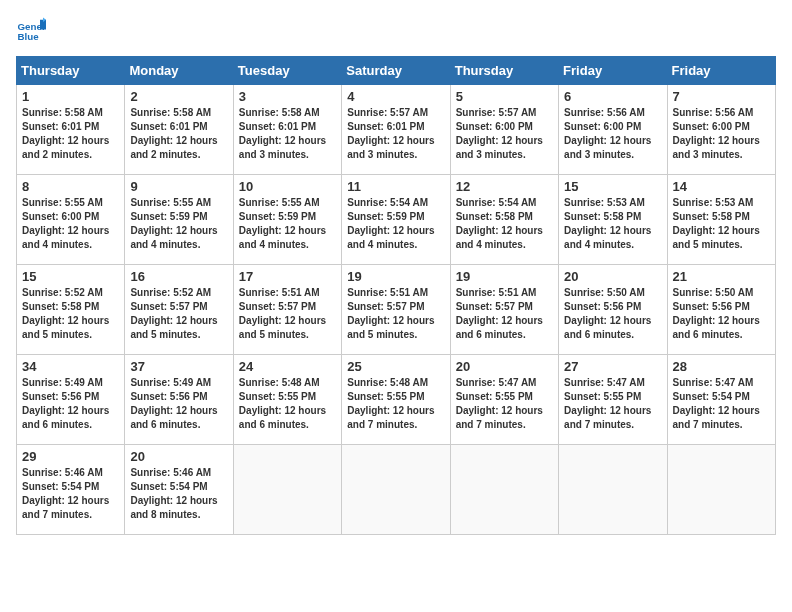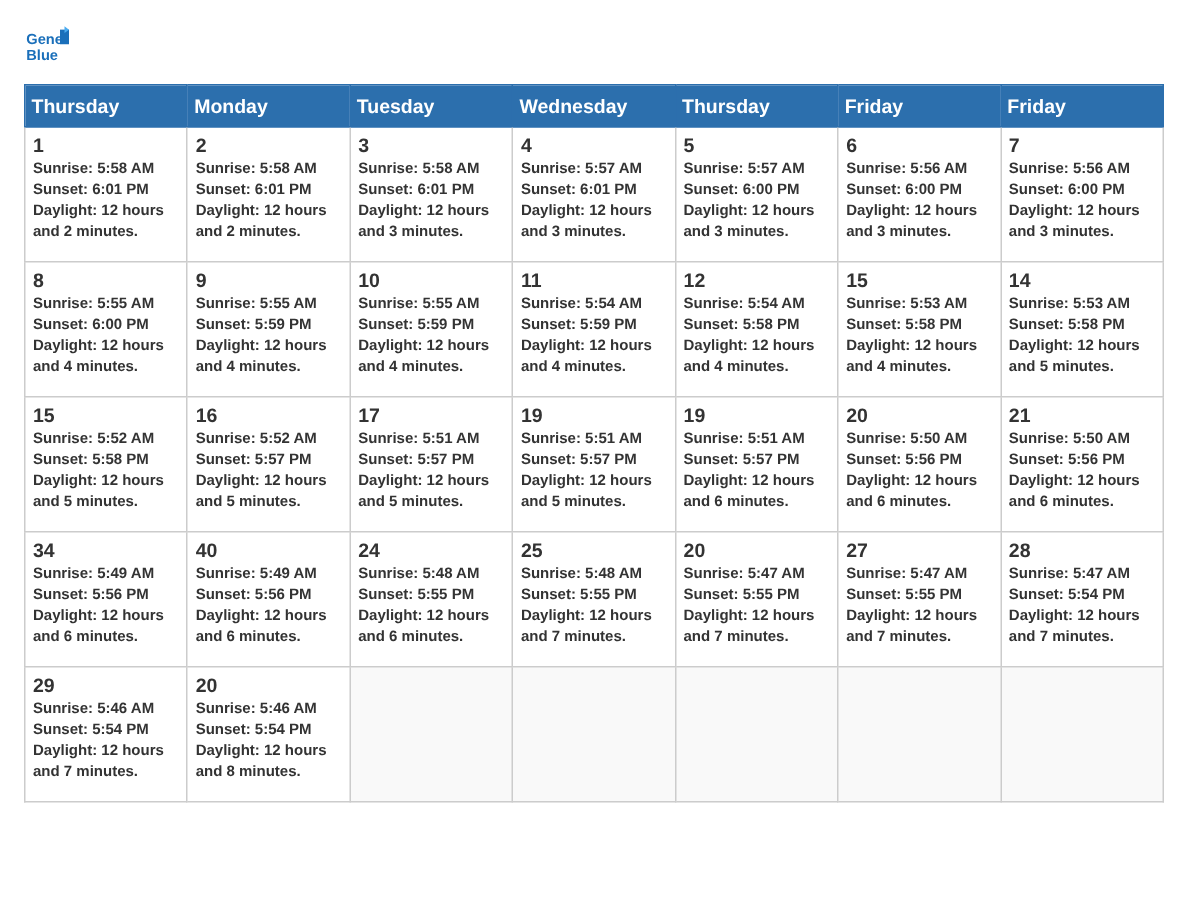--- a/index.html
+++ b/index.html
@@ -94,21 +94,21 @@
     <div class="location"></div>
   </div>
 </div>
 
 <table class="calendar">
   <thead>
     <tr>
     <th>Thursday</th>
         <th>Monday</th>
         <th>Tuesday</th>
-        <th>Wednesday</th>
+        <th>Saturday</th>
         <th>Thursday</th>
         <th>Friday</th>
         <th>Friday</th>
       </tr>
   </thead>
   <tbody id="calendar-body">
   <tr class="week-row">
         <td>
         <span class="day-number">1</span>
         <div class="day-info">
@@ -285,21 +285,21 @@
       <tr class="week-row">
         <td>
         <span class="day-number">34</span>
         <div class="day-info">
           Sunrise: 5:49 AM<br>
           Sunset: 5:56 PM<br>
           Daylight: 12 hours and 6 minutes.
         </div>
       </td>
         <td>
-        <span class="day-number">40</span>
+        <span class="day-number">37</span>
         <div class="day-info">
           Sunrise: 5:49 AM<br>
           Sunset: 5:56 PM<br>
           Daylight: 12 hours and 6 minutes.
         </div>
       </td>
         <td>
         <span class="day-number">24</span>
         <div class="day-info">
           Sunrise: 5:48 AM<br>

